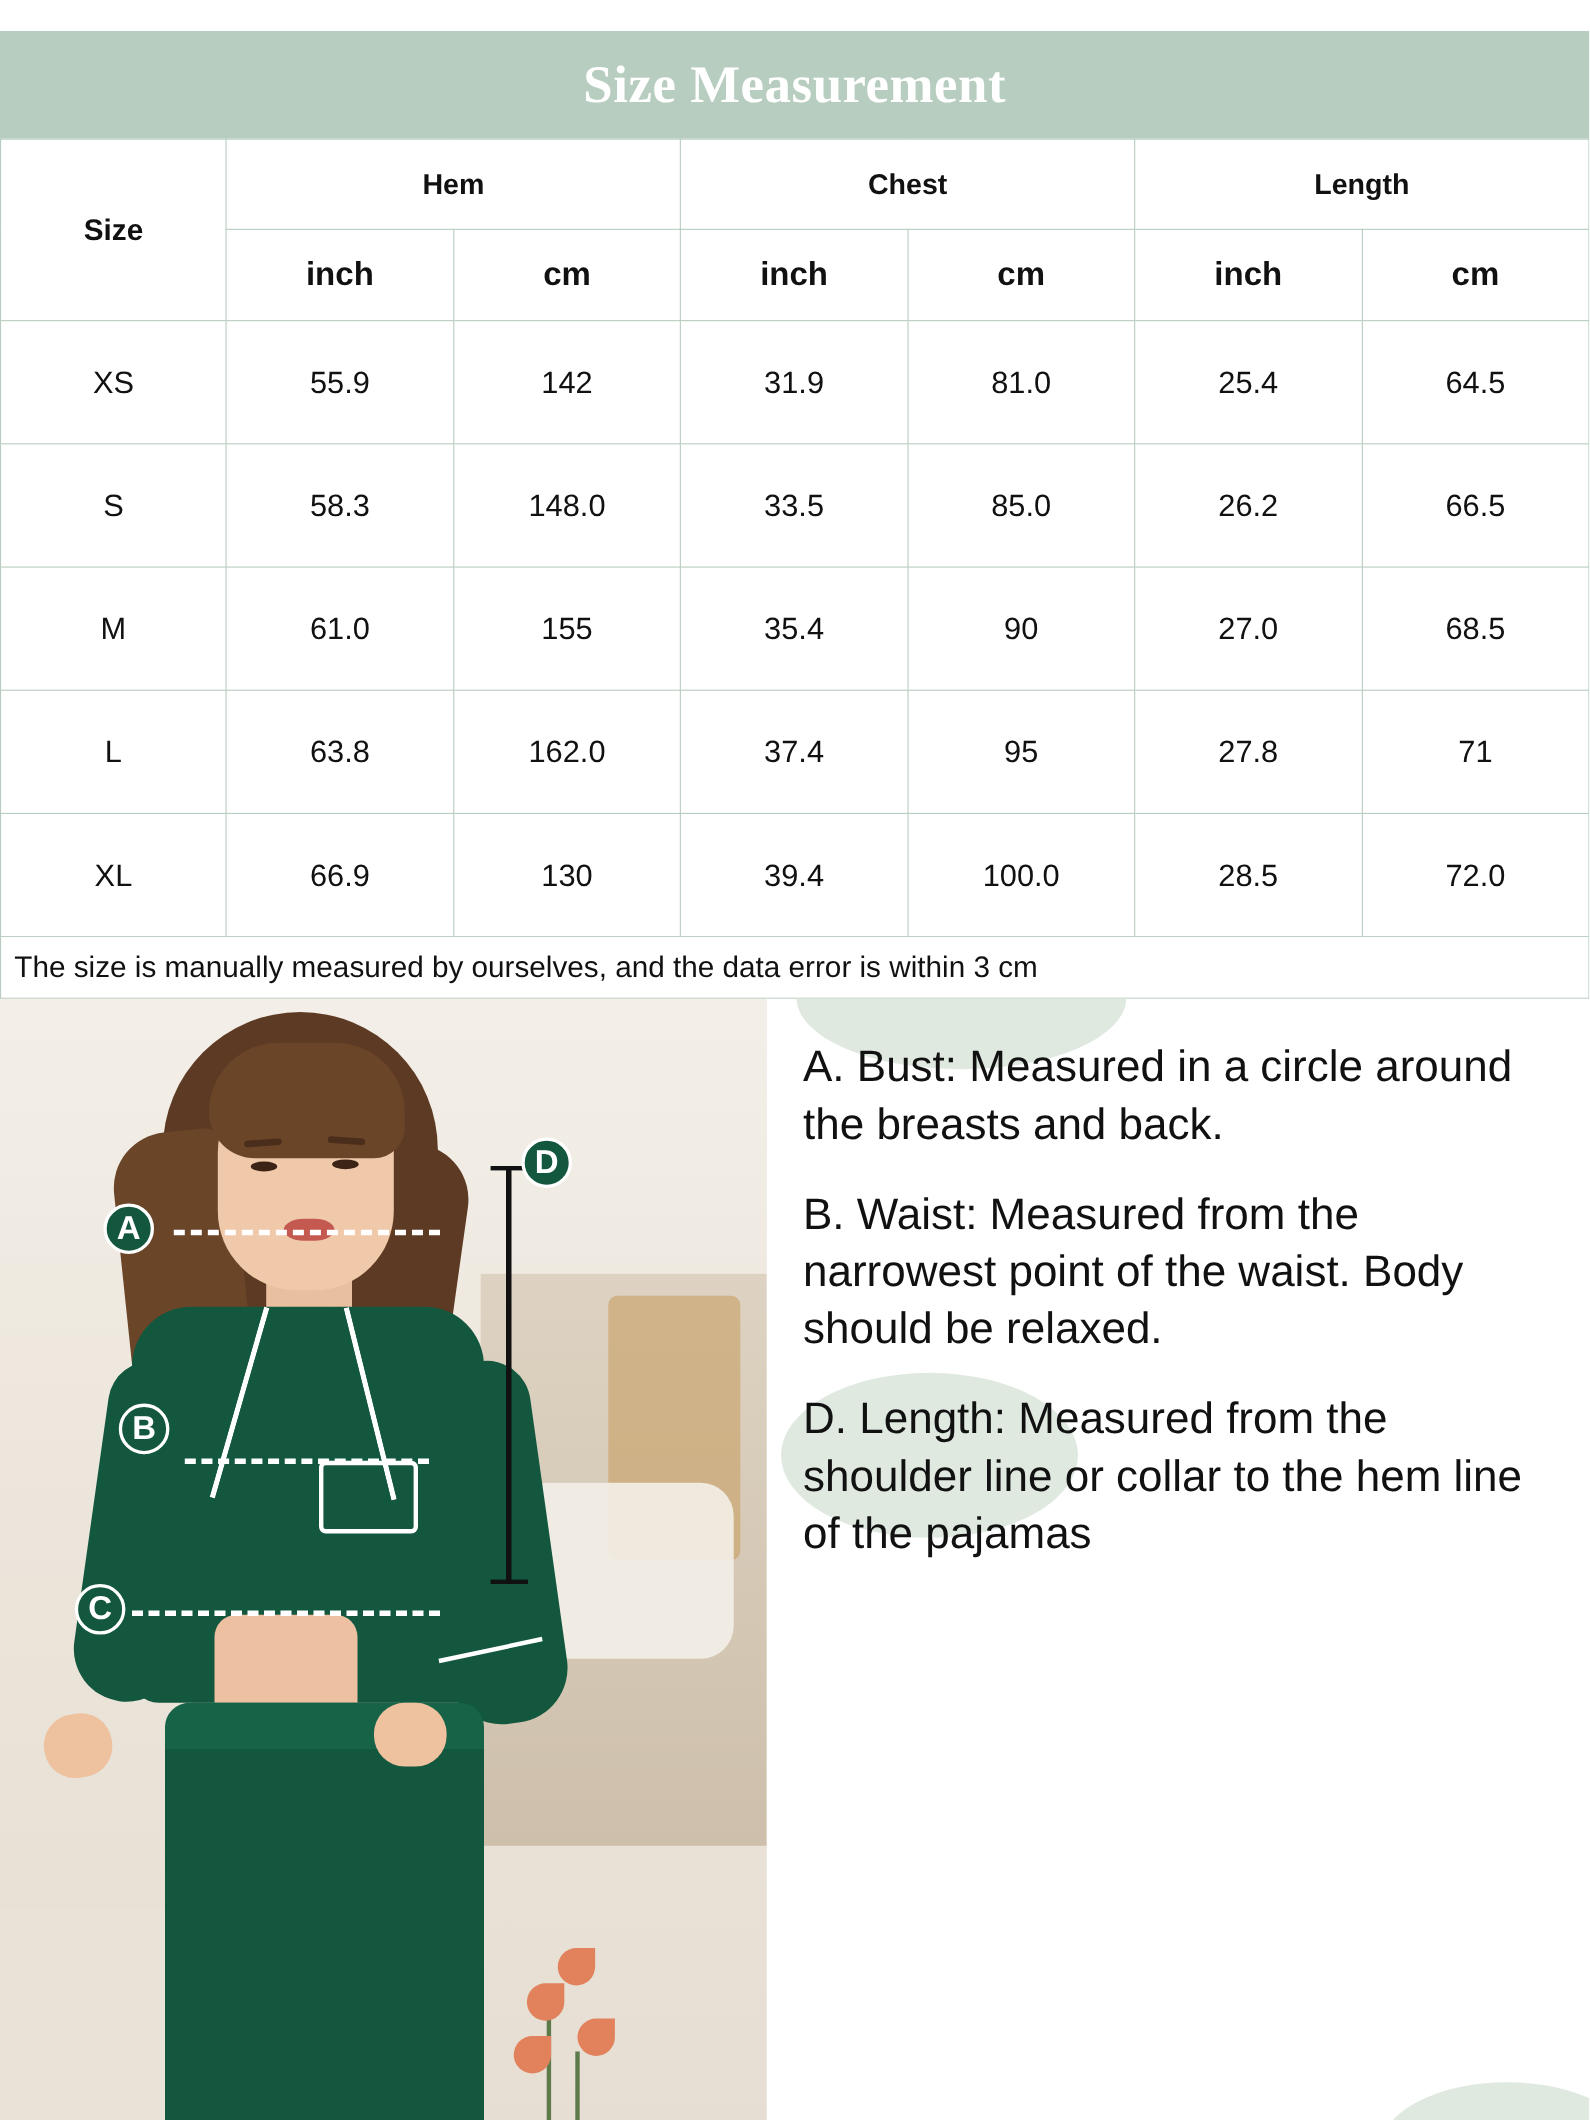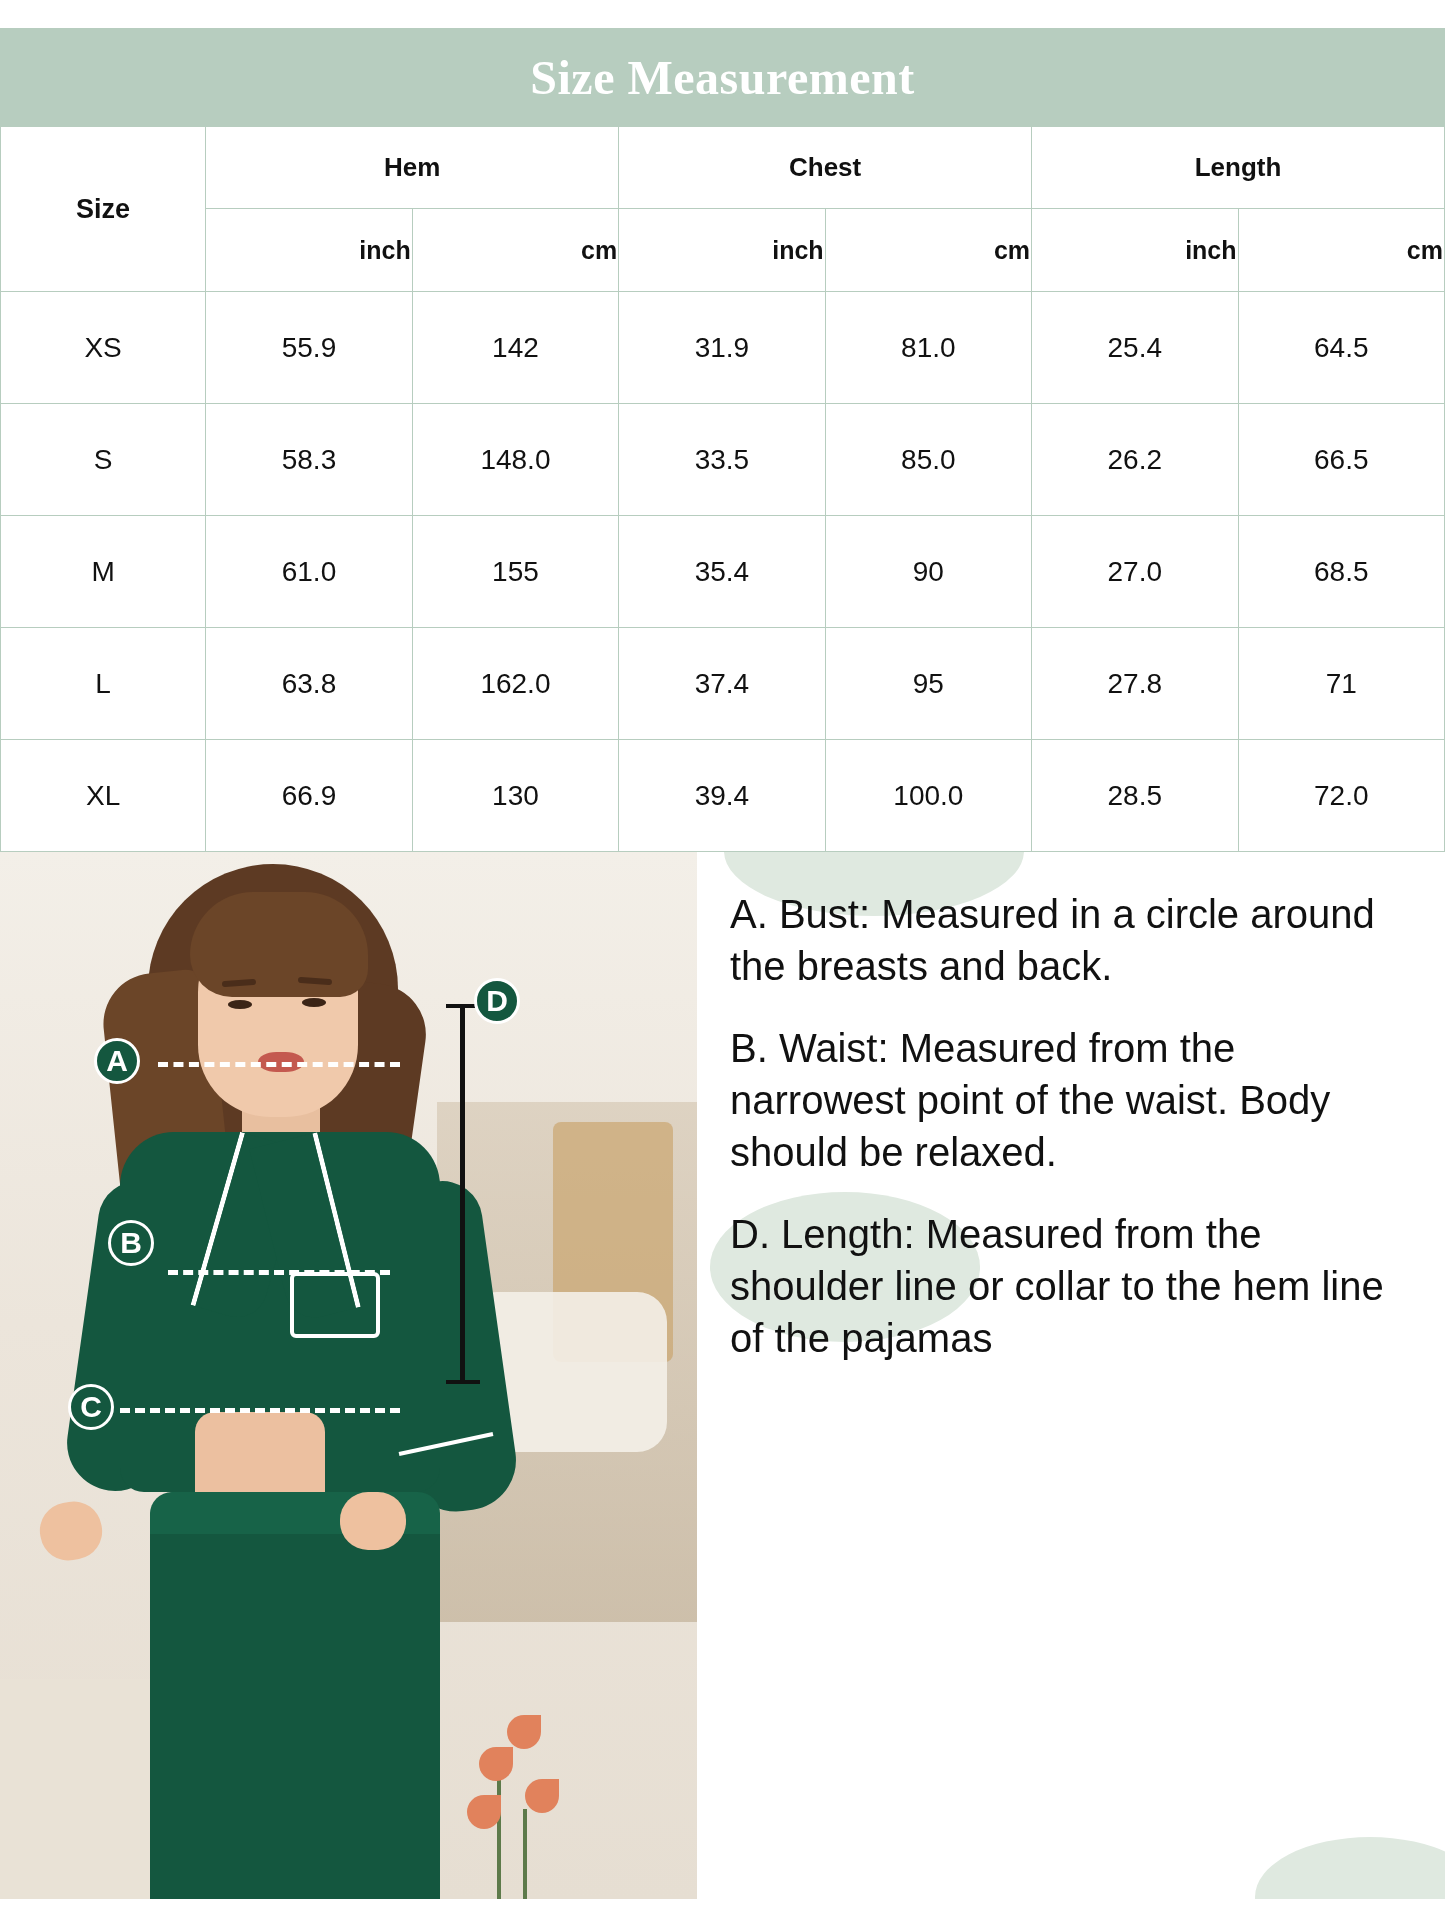--- a/index.html
+++ b/index.html
@@ -48,22 +48,21 @@
     color: #111111;
     font-weight: 700;
     background: #ffffff;
   }
   table.size-table th.grouphead {
     height: 82px;
     font-size: 26px;
   }
   table.size-table th.unit {
     height: 83px;
-    font-size: 25px;
-    text-align: right;
+    font-size: 30px;
   }
   table.size-table th.sizehead {
     font-size: 27px;
   }
   table.size-table td {
     height: 112px;
     font-weight: 400;
     font-size: 28px;
   }
   table.size-table td.sizecell {
@@ -445,20 +444,21 @@
         <td>66.9</td>
         <td>130</td>
         <td>39.4</td>
         <td>100.0</td>
         <td>28.5</td>
         <td>72.0</td>
       </tr>
     </tbody>
   </table>
 
+  <div class="note-row">The size is manually measured by ourselves, and the data error is within 3 cm</div>
 
   <div class="bottom">
 
     <div class="photo">
       <div class="bg-wall"></div>
       <div class="bg-bedframe"></div>
       <div class="bg-headboard"></div>
       <div class="bg-pillow"></div>
       <div class="bg-sofa"></div>
 

